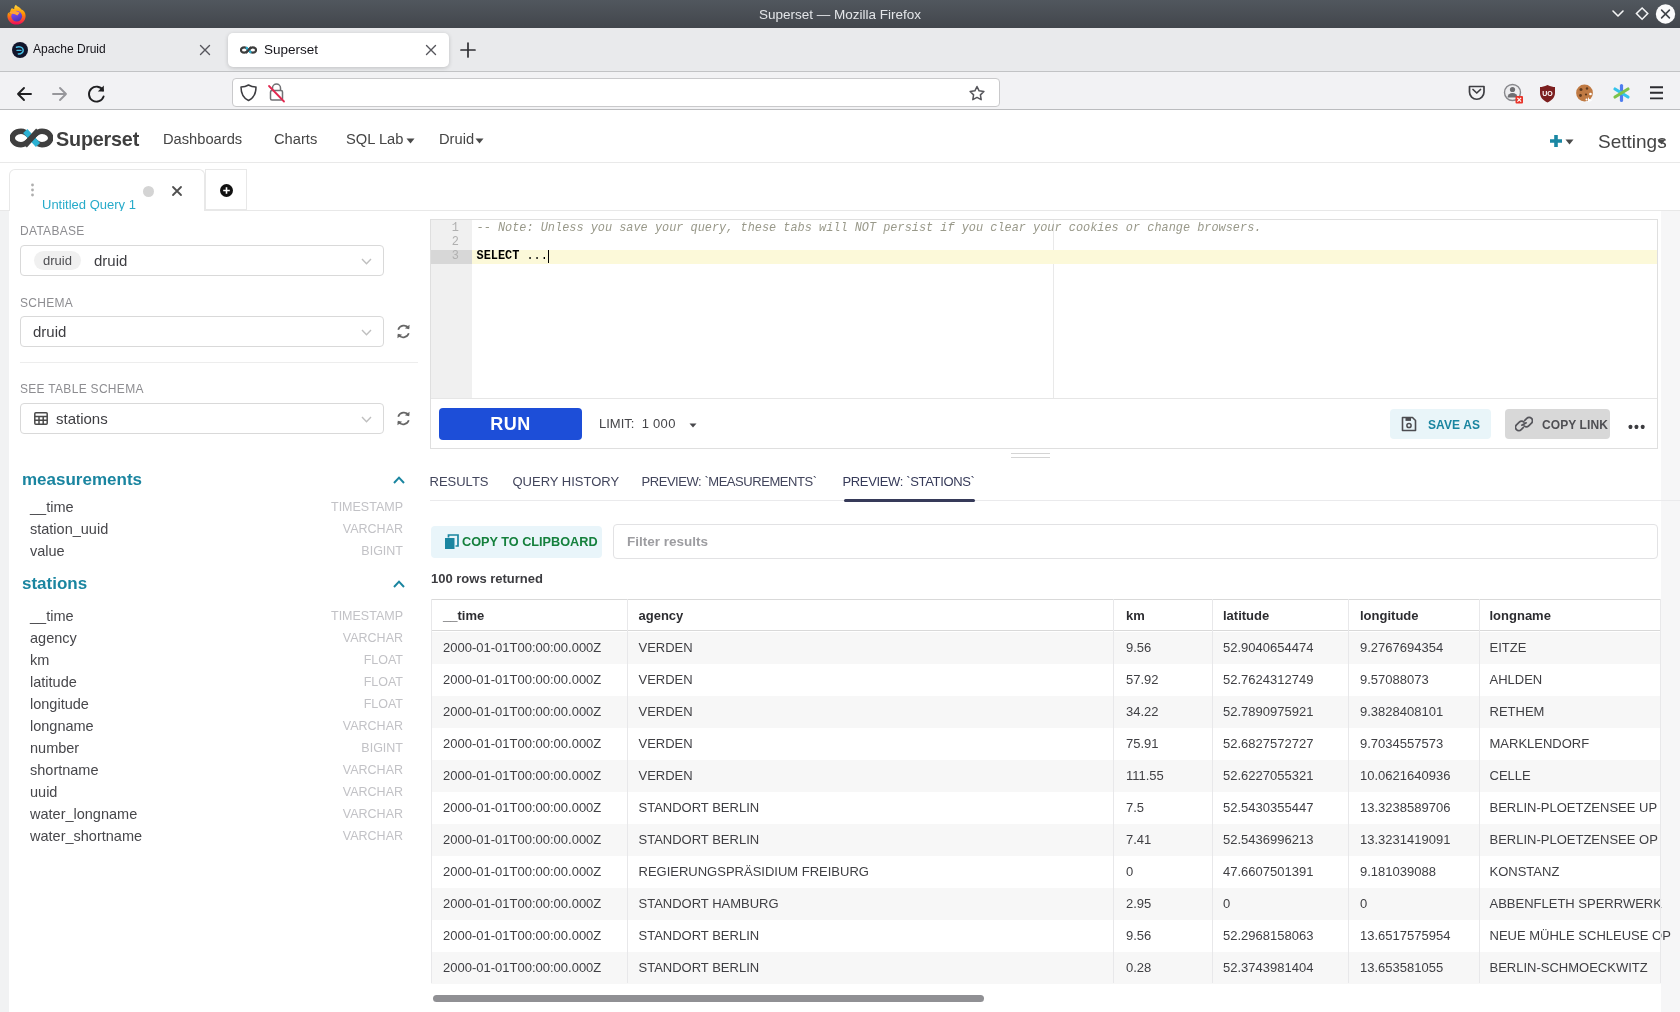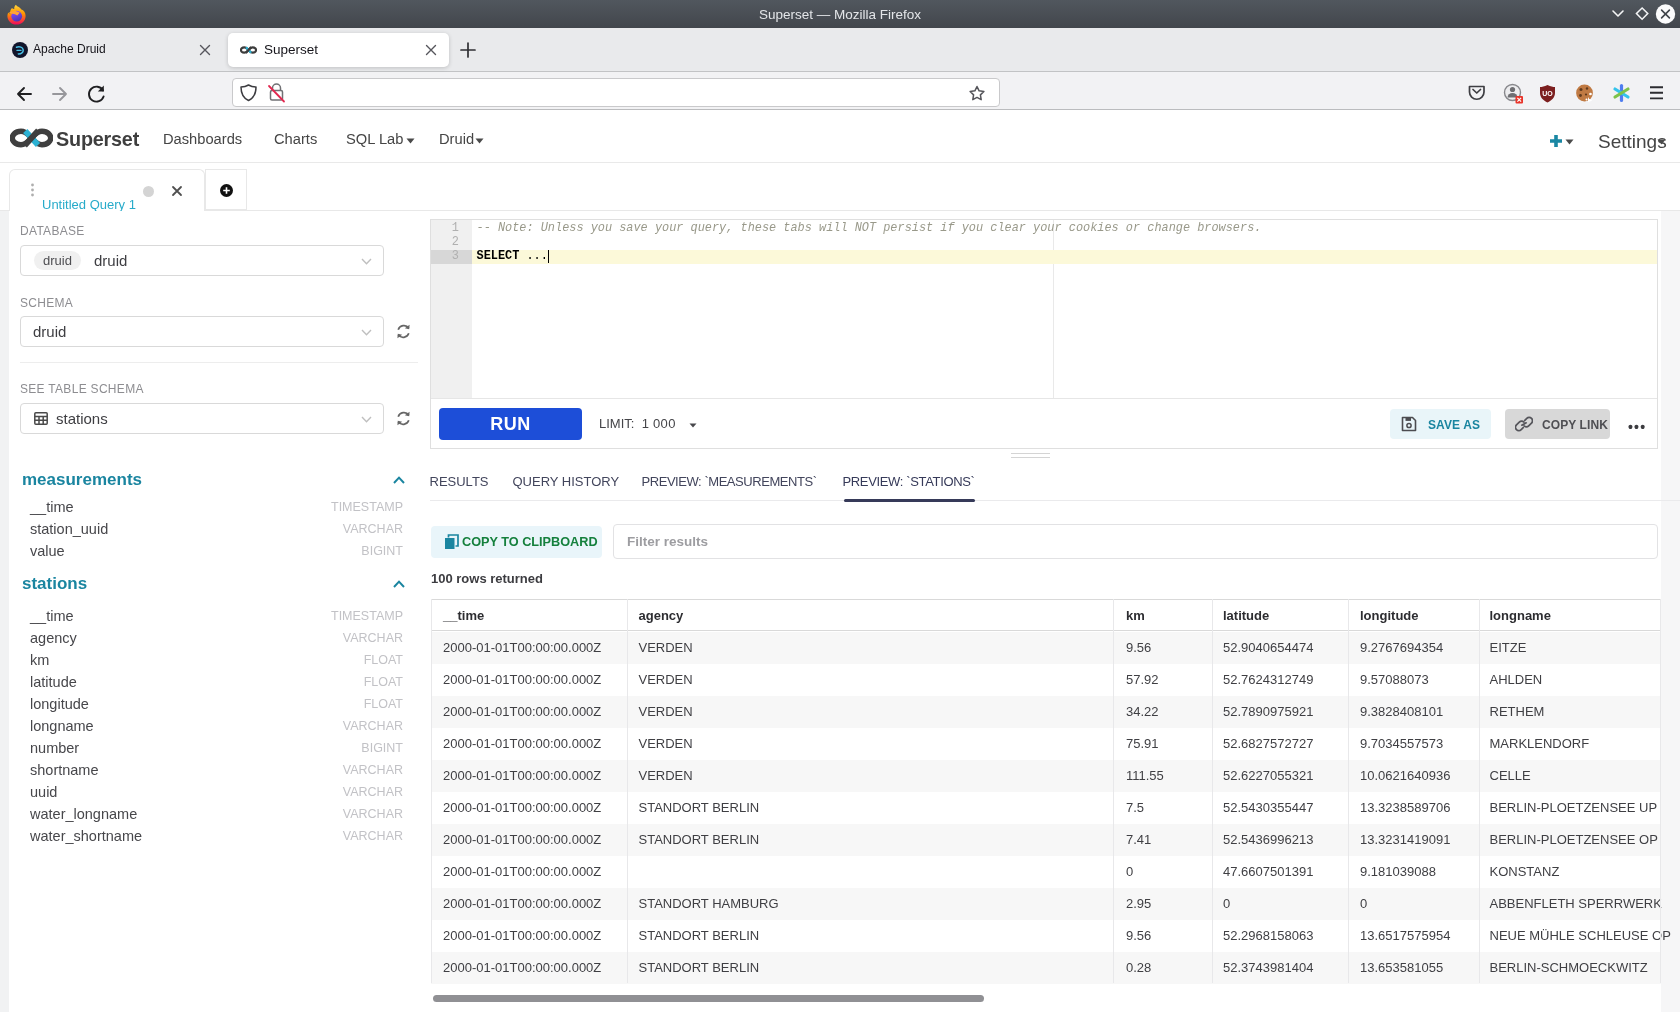--- a/index.html
+++ b/index.html
@@ -384,20 +384,21 @@
       <div class="trow" style="top:225px;background:#f7f7f7;">
           <span class="c0">2000-01-01T00:00:00.000Z</span>
           <span class="c1">STANDORT BERLIN</span>
           <span class="c2">7.41</span>
           <span class="c3">52.5436996213</span>
           <span class="c4">13.3231419091</span>
           <span class="c5">BERLIN-PLOETZENSEE OP</span>
         </div>
       <div class="trow" style="top:257px;">
           <span class="c0">2000-01-01T00:00:00.000Z</span>
+          <span class="c1">REGIERUNGSPRÄSIDIUM FREIBURG</span>
           <span class="c2">0</span>
           <span class="c3">47.6607501391</span>
           <span class="c4">9.181039088</span>
           <span class="c5">KONSTANZ</span>
         </div>
       <div class="trow" style="top:289px;background:#f7f7f7;">
           <span class="c0">2000-01-01T00:00:00.000Z</span>
           <span class="c1">STANDORT HAMBURG</span>
           <span class="c2">2.95</span>
           <span class="c3">0</span>

